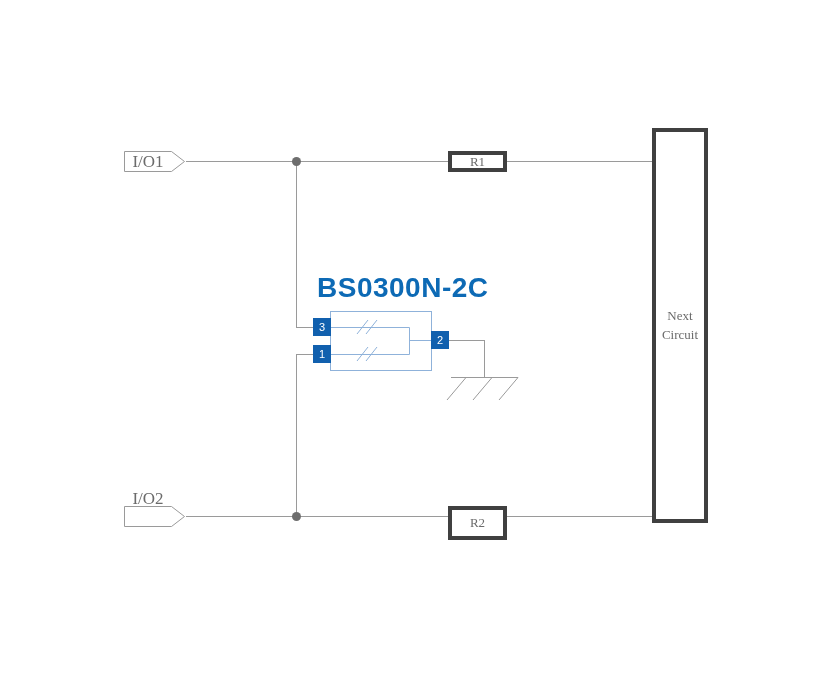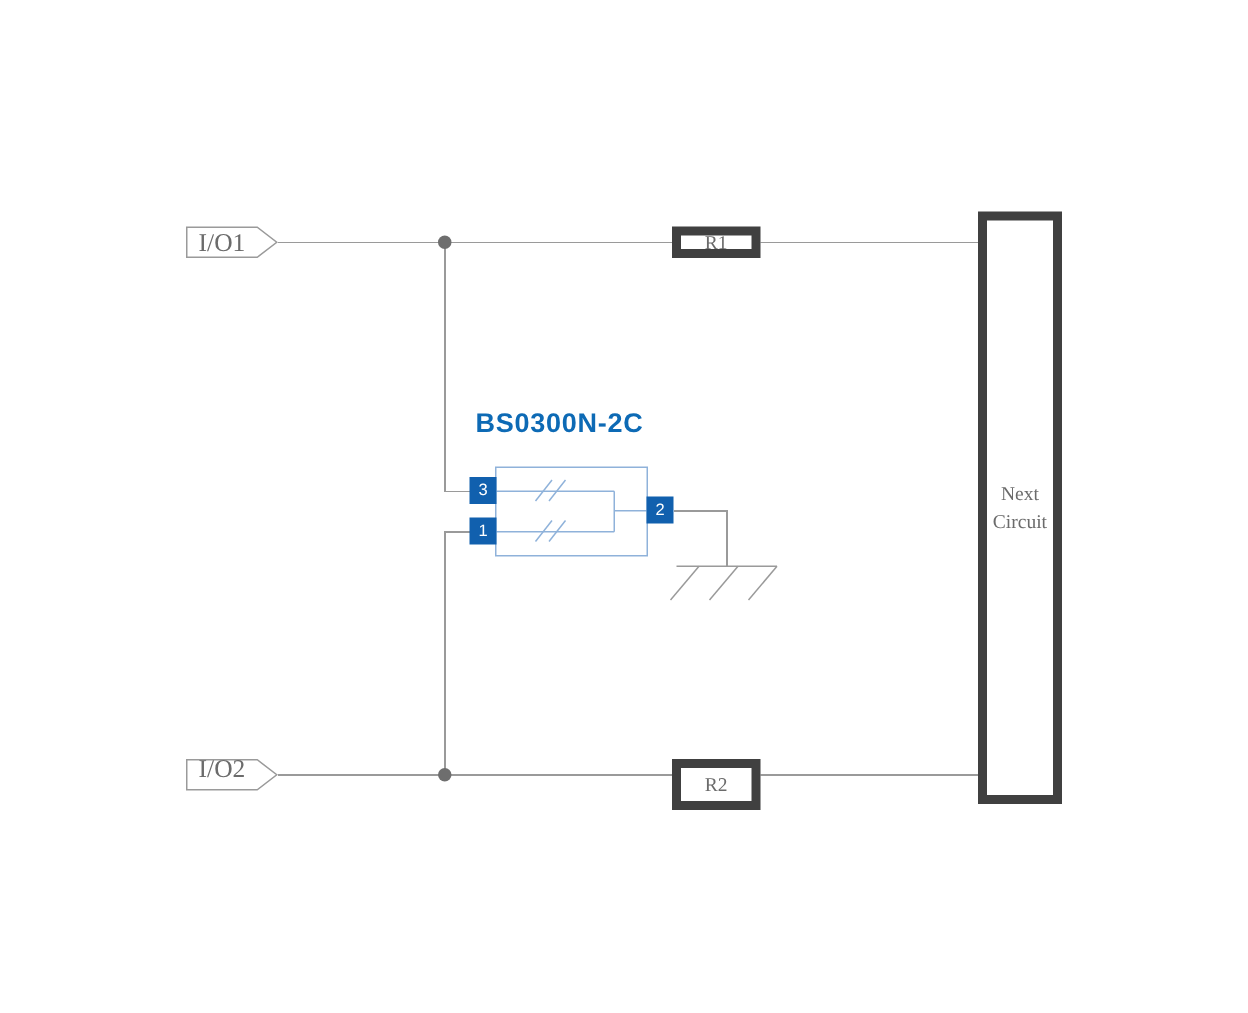--- a/index.html
+++ b/index.html
@@ -8,21 +8,21 @@
     width:832px; height:675px;
     background:#ffffff;
     font-family:"Liberation Serif", serif;
     overflow:hidden;
   }
   .wires-svg {
     position:absolute; left:0; top:0; z-index:1;
   }
   .box {
     position:absolute;
-    border:6px solid #404040;
+    border:4px solid #404040;
     background:#ffffff;
     box-sizing:border-box;
     display:flex; align-items:center; justify-content:center;
     color:#6b6b6b; font-size:13px;
     z-index:2;
     text-align:center;
   }
   .tag-label {
     position:absolute;
     display:flex; align-items:center; justify-content:center;
@@ -43,21 +43,21 @@
     color:#ffffff;
     font-family:"Liberation Sans", sans-serif;
     font-size:11px;
     display:flex; align-items:center; justify-content:center;
     z-index:3;
   }
   .component-title {
     position:absolute;
     color:#0d6ab5;
     font-family:"Liberation Sans", sans-serif;
-    font-size:18px; font-weight:600;
+    font-size:28px; font-weight:600;
     letter-spacing:0.5px;
     z-index:3;
     white-space:nowrap;
   }
   .next-circuit-text {
     line-height:1.45;
     padding:0 4px;
   }
 </style>
 </head>
@@ -99,26 +99,26 @@
     </g>
 
     <polygon points="124.5,151.5 171.5,151.5 184.5,161.5 171.5,171.5 124.5,171.5" fill="#ffffff" stroke="#9a9a9a" stroke-width="1"></polygon>
     <polygon points="124.5,506.5 171.5,506.5 184.5,516.5 171.5,526.5 124.5,526.5" fill="#ffffff" stroke="#9a9a9a" stroke-width="1"></polygon>
 
     <circle cx="296.5" cy="161.5" r="4.5" fill="#6e6e6e"></circle>
     <circle cx="296.5" cy="516.5" r="4.5" fill="#6e6e6e"></circle>
   </svg>
 
   <div class="tag-label" style="left:124px; top:151px; width:48px; height:21px;">I/O1</div>
-  <div class="tag-label" style="left:124px; top:502px; width:48px; height:21px;">I/O2</div>
+  <div class="tag-label" style="left:124px; top:488px; width:48px; height:21px;">I/O2</div>
 
   <div class="box" style="left:448px; top:151px; width:59px; height:21px;">R1</div>
   <div class="box" style="left:448px; top:506px; width:59px; height:34px;">R2</div>
 
-  <div class="box" style="left:652px; top:141px; width:56px; height:395px;justify-content:flex-end;">
+  <div class="box" style="left:652px; top:128px; width:56px; height:395px;justify-content:flex-end;">
     <span class="next-circuit-text">Next Circuit</span>
   </div>
 
   <div class="component-title" style="left:317px; top:272px;">BS0300N-2C</div>
 
   <div class="component-body" style="left:330px; top:311px; width:102px; height:60px;"></div>
 
   <div class="pin" style="left:313px; top:318px;">3</div>
   <div class="pin" style="left:313px; top:345px;">1</div>
   <div class="pin" style="left:431px; top:331px;">2</div>

